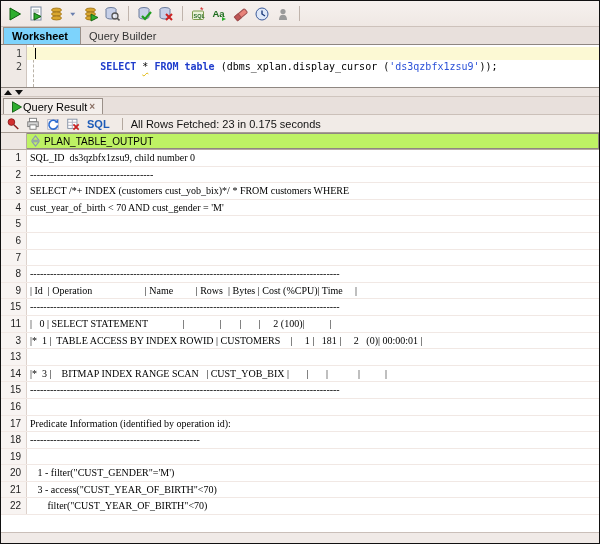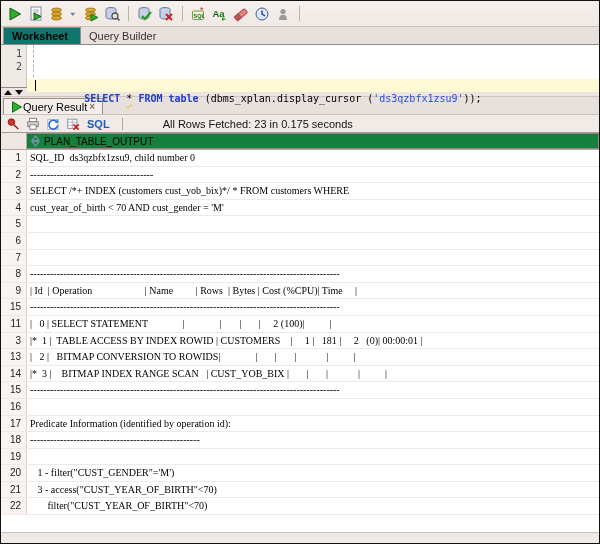--- a/index.html
+++ b/index.html
@@ -30,40 +30,40 @@
     background:#e8e0dc;
     border-bottom:1px solid #8f8781;
     display:flex; align-items:flex-end;
     padding-left:2px;
   }
   .tab {
     font-size:11px; padding:2px 12px 2px 8px; height:17px;
     display:flex; align-items:center; color:#333;
   }
   .tab.active {
-    background:#0f766e; border:1px solid #9a9089; border-bottom:none;
+    background:#7dd3fc; border:1px solid #9a9089; border-bottom:none;
     font-weight:bold; color:#000;
   }
   
   .editor {
     height:43px; flex:0 0 43px;
     background:#fff; display:flex;
     border-bottom:1px solid #8f8781;
     font-family:"DejaVu Sans Mono", monospace; font-size:10px;
     position:relative;
   }
   .gutter {
     width:26px; flex:0 0 26px; background:#efe9e5;
     border-right:1px solid #cfc5be;
     color:#444; text-align:right; padding:2px 4px 0 0;
     font-size:10px; line-height:13px;
   }
   .codearea { flex:1; position:relative; padding-top:2px; }
   .guide { position:absolute; left:6px; top:0; bottom:0; border-left:1px dashed #b9b2a7; }
-  .cline { height:13px; line-height:13px; padding-left:9px; white-space:pre; position:relative;margin-top:32px; }
+  .cline { height:13px; line-height:13px; padding-left:25px; white-space:pre; position:relative; }
   .cline.current { background:#fcf9d4; }
   .caret { position:absolute; left:8px; top:1px; width:1px; height:11px; background:#000; }
   .tok-kw { color:#1f3ccc; font-weight:bold; }
   .tok-pl { color:#000; }
   .tok-str { color:#2a50d8; }
   .tok-star { color:#000; text-decoration:underline; text-decoration-style:wavy; text-decoration-color:#dfb400; text-underline-offset:2px; }
   
   .splitter {
     height:9px; flex:0 0 9px; background:#ece5e1;
     display:flex; align-items:center; padding-left:3px; gap:3px;
@@ -84,26 +84,26 @@
   
   .rtoolbar {
     height:19px; flex:0 0 19px; background:#f1ebe7;
     border-top:1px solid #cbc0b9;
     border-bottom:1px solid #a79c94;
     display:flex; align-items:center; padding-left:4px; gap:4px;
   }
   .rtbtn { width:16px; height:16px; display:flex; align-items:center; justify-content:center; }
   .sql-link { color:#1d5bb8; font-size:11px; font-weight:bold; margin:0 4px 0 2px; }
   .vsep { width:1px; height:12px; background:#b3a89f; margin:0 4px; }
-  .status { font-size:11px; color:#111;margin-left:32px; }
+  .status { font-size:11px; color:#111; }
   
   .grid { flex:1; display:flex; flex-direction:column; background:#fff; overflow:hidden; }
   .ghead { height:17px; flex:0 0 17px; display:flex; background:#eee7e3; border-bottom:1px solid #b5aaa2; }
   .gcorner { width:26px; flex:0 0 26px; border-right:1px solid #b5aaa2; background:#eee7e3; }
-  .gheadcell { flex:1; display:flex; align-items:center; gap:4px; padding-left:4px; font-size:10px; color:#000; border:1px solid #8f8781; border-left:none; background:#15803d; }
+  .gheadcell { flex:1; display:flex; align-items:center; gap:4px; padding-left:4px; font-size:10px; color:#000; border:1px solid #8f8781; border-left:none; background:#bef264; }
   .grows { flex:1; overflow:hidden; }
   .grow { height:16.6px; display:flex; border-bottom:1px solid #f1e8e4; background:#fff; }
   .gnum {
     width:26px; flex:0 0 26px; background:#f8f4f2; border-right:1px solid #ddd2cc;
     font-size:10px; color:#222; text-align:right; padding:2px 5px 0 0;
   }
   .gcell { flex:1; font-family:Liberation Serif, serif; font-size:10px; line-height:16px; white-space:pre; padding-left:3px; color:#000; overflow:hidden; }
   .bottomfill { height:11px; flex:0 0 11px; background:#f0eae7; border-top:1px solid #cabfb9; }
 </style>
 </head>
@@ -334,21 +334,20 @@
         <div class="grow">
           <div class="gnum">11</div>
           <div class="gcell">|   0 | SELECT STATEMENT              |              |       |       |     2 (100)|          |</div>
         </div>
         <div class="grow">
           <div class="gnum">3</div>
           <div class="gcell">|*  1 |  TABLE ACCESS BY INDEX ROWID | CUSTOMERS    |     1 |   181 |     2   (0)| 00:00:01 |</div>
         </div>
         <div class="grow">
           <div class="gnum">13</div>
-          <div class="gcell">|   2 |   BITMAP CONVERSION TO ROWIDS|              |       |       |            |          |</div>
         </div>
         <div class="grow">
           <div class="gnum">14</div>
           <div class="gcell">|*  3 |    BITMAP INDEX RANGE SCAN   | CUST_YOB_BIX |       |       |            |          |</div>
         </div>
         <div class="grow">
           <div class="gnum">15</div>
           <div class="gcell">---------------------------------------------------------------------------------------------</div>
         </div>
         <div class="grow">

